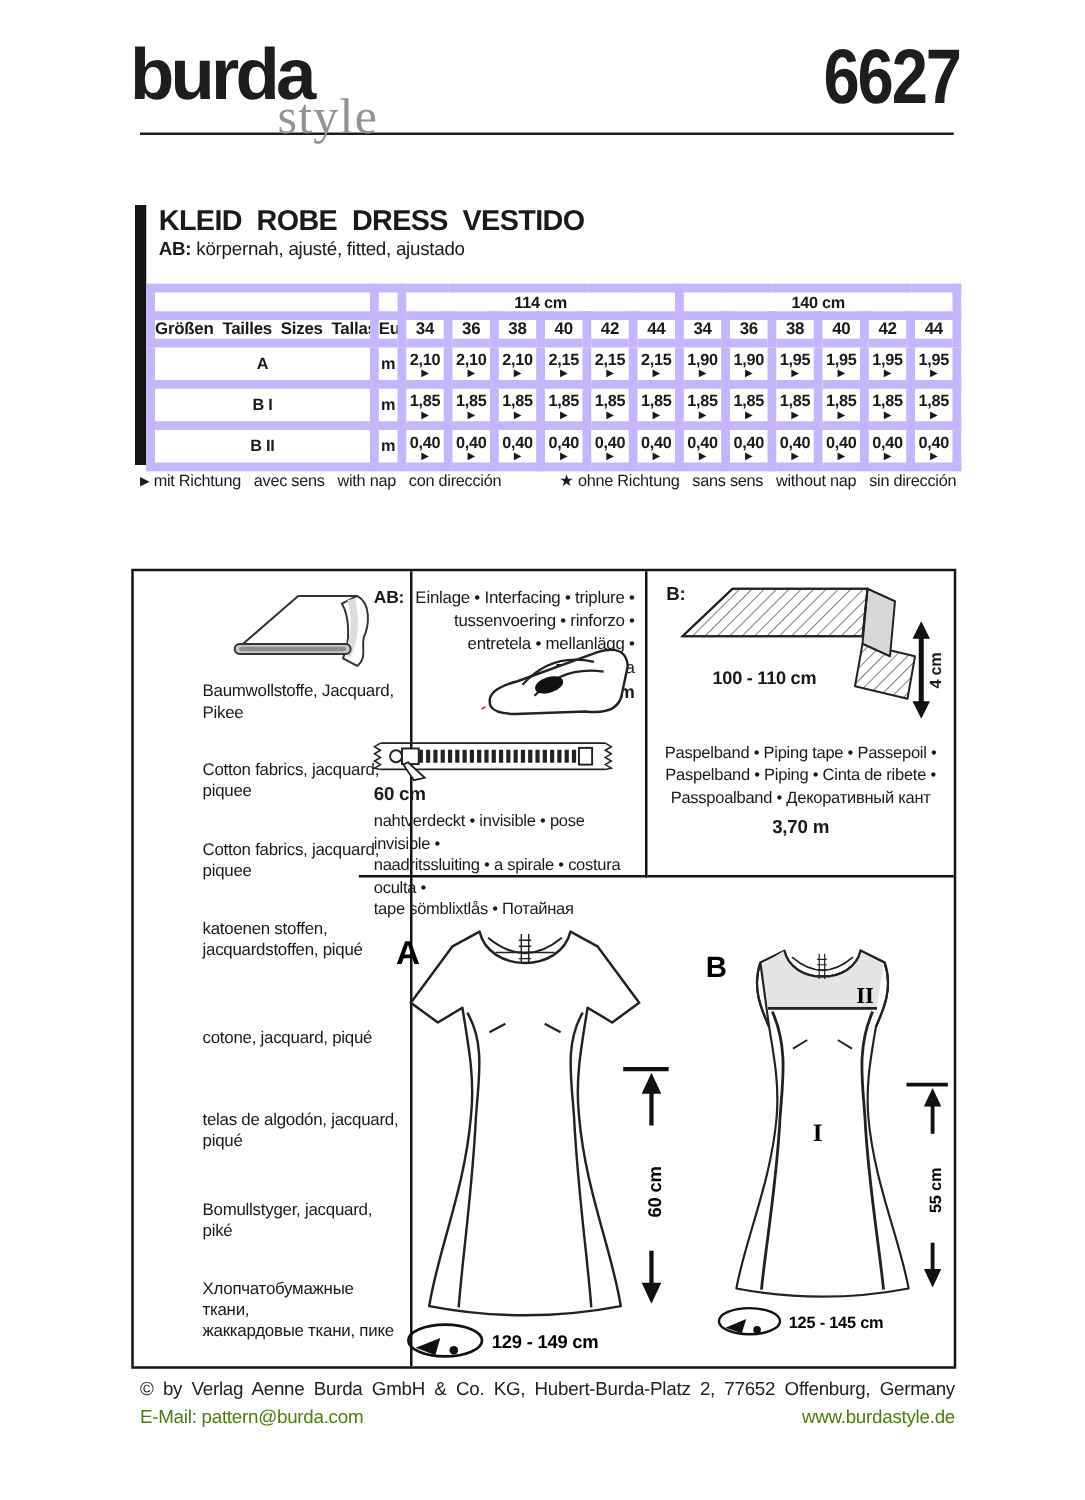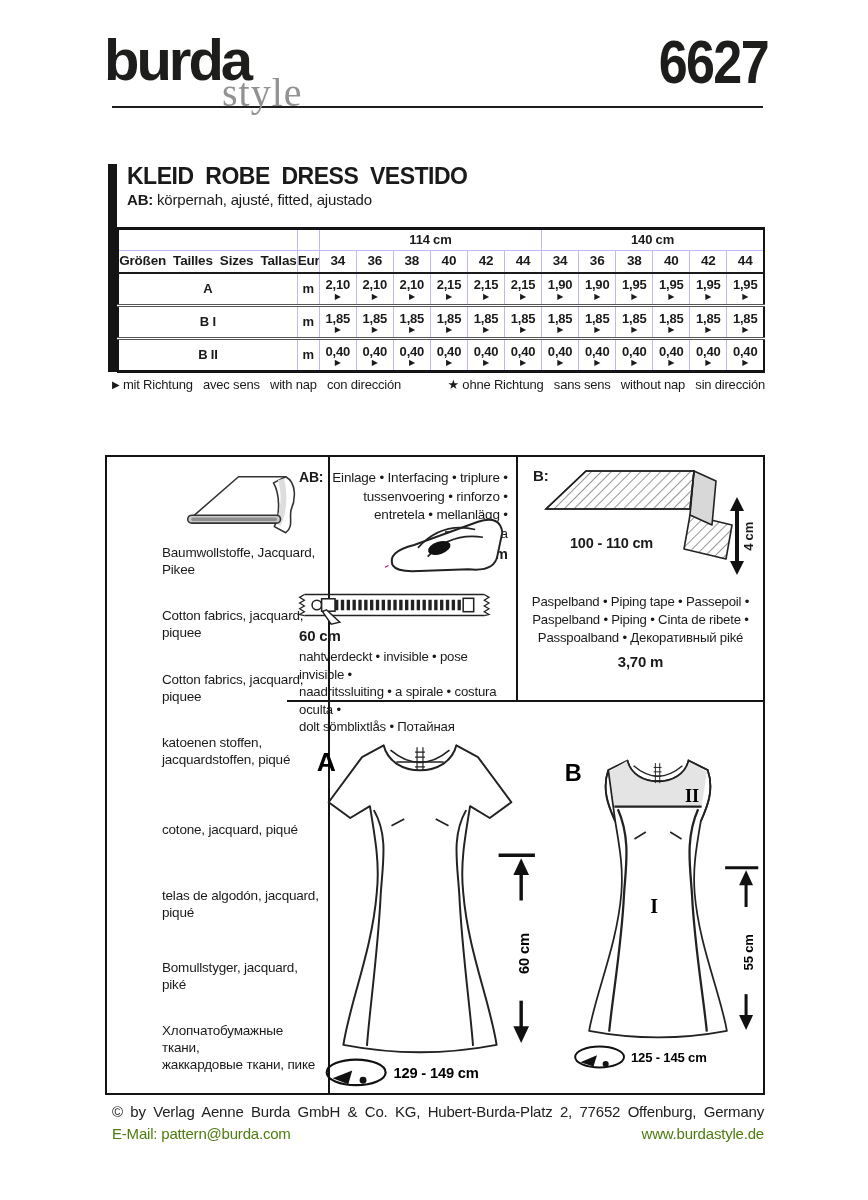--- a/index.html
+++ b/index.html
@@ -18,21 +18,21 @@
           transform:scaleX(0.84);transform-origin:100% 50%;}
 
   
   .title-bar{left:108px;top:164px;width:9px;height:208px;background:#141414;}
   .page-title{left:127px;top:163px;font-size:23px;font-weight:700;letter-spacing:-0.5px;}
   .page-sub{left:127px;top:191px;font-size:15px;}
 
   
   table.fab{position:absolute;left:117px;top:227px;width:648px;border-collapse:collapse;table-layout:fixed;
             border:2px solid #141414;border-top:3px solid #141414;border-bottom:3px solid #141414;}
-  table.fab td{border:1px solid #c4b5fd;padding:0;text-align:center;vertical-align:middle;
+  table.fab td{border:7px solid #c4b5fd;padding:0;text-align:center;vertical-align:middle;
                font-size:13px;line-height:1.05;overflow:hidden;}
   tr.r-grp{height:22px;} tr.r-sz{height:22px;} tr.r-dt{height:33px;}
   td.c-lab{text-align:left;padding-left:7px;font-weight:700;font-size:13.5px;}
   td.c-eur{font-weight:700;margin-top:11px;}
   td.c-grp{font-weight:700;font-size:15px;}
   td.g140{border-left:2px solid #141414;}
   tr.r-sz td{border-bottom:2px solid #1a1a1a;font-weight:700;font-size:13.5px;}
   tr.r-dt + tr.r-dt td{border-top:3px double #555;}
   .val{font-weight:700;font-size:13px;padding-top:2px;}
   .mk{font-size:8px;line-height:1;margin-top:1px;}
@@ -343,21 +343,21 @@
         <line x1="40" y1="23" x2="172" y2="23" stroke="#222" stroke-width="11" stroke-dasharray="3.5 2.6"></line>
         <circle cx="21" cy="23" r="5" fill="#fff" stroke="#222" stroke-width="1.6"></circle>
         <rect x="26" y="16.5" width="14" height="13" fill="#fff" stroke="#222" stroke-width="1.6"></rect>
         <path d="M31 28 L45 41 L36 43 L27 30 Z" fill="#fff" stroke="#222" stroke-width="1.5"></path>
         <rect x="174" y="16" width="11" height="14" fill="#fff" stroke="#222" stroke-width="1.6"></rect>
       </svg>
       <div class="zip-len">60 cm</div>
       <div class="zip-lines">
         <div>nahtverdeckt • invisible • pose invisible •</div>
         <div>naadritssluiting • a spirale • costura oculta •</div>
-        <div>dolt sömblixtlås • Потайная</div>
+        <div>tape sömblixtlås • Потайная</div>
       </div>
     </div>
 
     <div class="cell cell-piping">
       <span class="pip-prefix">B:</span>
       <svg class="abs" style="left:22px;top:6px;" width="200" height="118" viewBox="0 0 200 118">
         <defs>
           <pattern id="hb" width="7" height="7" patternTransform="rotate(45)" patternUnits="userSpaceOnUse">
             <line x1="0" y1="0" x2="0" y2="7" stroke="#444" stroke-width="1.1"></line>
           </pattern>
@@ -368,21 +368,21 @@
         <path d="M46 8 L154 8 L150 46 L6 46 Z" fill="#fff" fill-opacity="0" stroke="#222" stroke-width="1.6"></path>
       </svg>
       <div class="pip-range">100 - 110 cm</div>
       <div class="dim4">
         <div class="varrow"></div>
         <div class="vlabel">4 cm</div>
       </div>
       <div class="pip-lines">
         <div>Paspelband • Piping tape • Passepoil •</div>
         <div>Paspelband • Piping • Cinta de ribete •</div>
-        <div>Passpoalband • Декоративный piké</div>
+        <div>Passpoalband • Декоративный кант</div>
       </div>
       <div class="pip-len">3,70 m</div>
     </div>
 
     <div class="cell cell-views">
       <svg class="abs" style="left:8px;top:4px;" width="250" height="388" viewBox="0 0 250 395">
         <path d="M88 40 C96 74 154 74 162 40 L184 52 L218 98 L196 114 L176 102 C170 138 166 162 169 190 C174 250 196 300 203 345 Q125 360 47 345 C54 300 76 250 81 190 C84 162 80 138 74 102 L54 114 L32 98 L66 52 Z" fill="#fff" stroke="#222" stroke-width="2" stroke-linejoin="round"></path>
         <path d="M95 45 Q125 70 155 45" fill="none" stroke="#222" stroke-width="1.7"></path>
         <path d="M101 57 L149 57" fill="none" stroke="#222" stroke-width="1.3"></path>
         <path d="M122 42 L122 66 M128 42 L128 66 M120 47 L130 47 M120 52 L130 52 M120 57 L130 57 M120 62 L130 62" stroke="#222" stroke-width="1.2" fill="none"></path>

